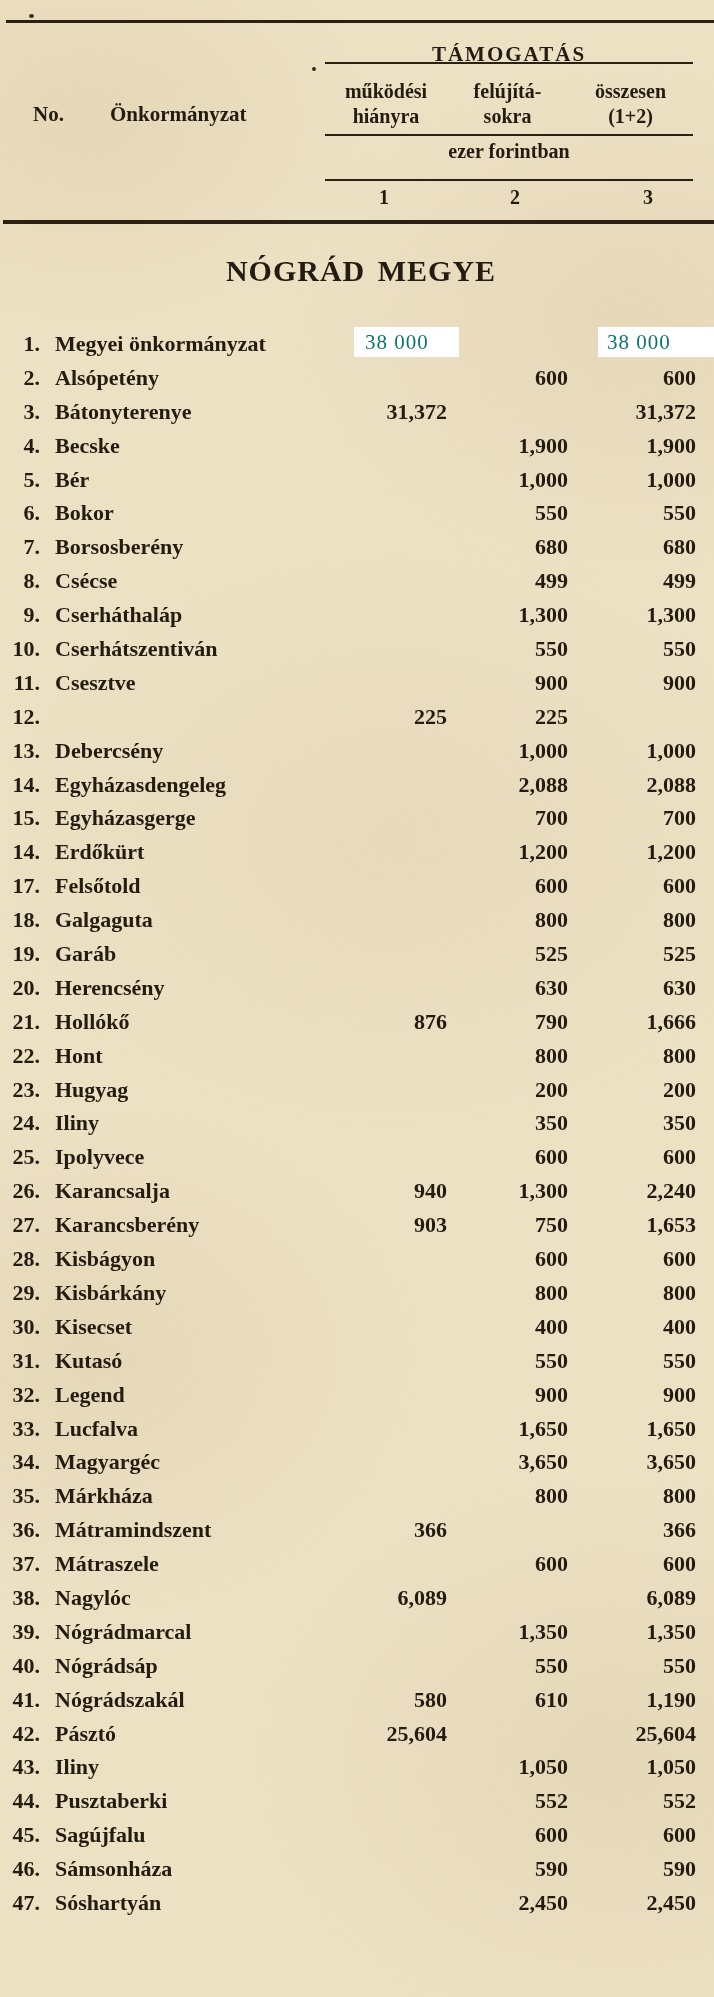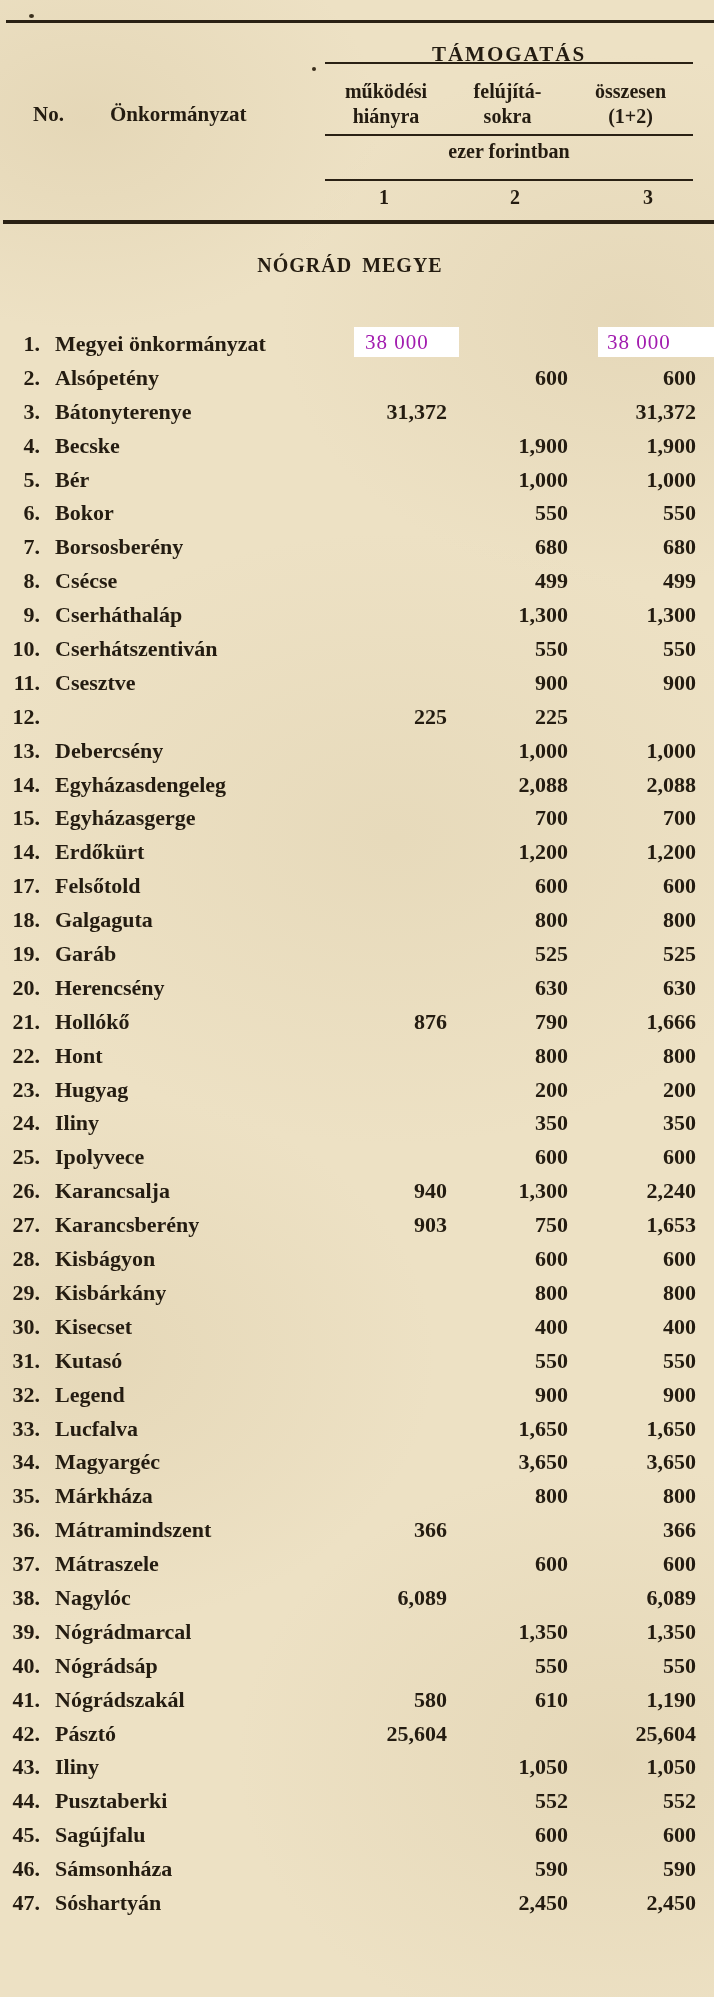--- a/index.html
+++ b/index.html
@@ -49,41 +49,41 @@
   }
   .col-num{
     position:absolute;top:186px;transform:translateX(-50%);
     font-size:20px;font-weight:700;
   }
   .col-num.n1{left:384px;}
   .col-num.n2{left:515px;}
   .col-num.n3{left:648px;}
 
   .county-title{
-    position:absolute;left:4px;top:254px;width:692px;margin:0;
-    text-align:center;font-size:20px;font-weight:700;letter-spacing:1px;word-spacing:4px;
+    position:absolute;left:15px;top:254px;width:692px;margin:0;
+    text-align:center;font-size:30px;font-weight:700;letter-spacing:1px;word-spacing:4px;
   }
 
   .rows{position:absolute;left:0;top:330px;width:696px;}
   .trow{
     position:relative;
     display:grid;
     grid-template-columns:40px 288px 119px 121px 128px;
     height:33.9px;
     align-items:start;
   }
   .c-no,.c-name,.c-val{font-size:22px;font-weight:700;line-height:28px;white-space:nowrap;}
   .c-no{text-align:right;}
   .c-name{padding-left:15px;text-align:left;}
   .c-val{text-align:right;}
   .patch{
     position:absolute;top:-3px;height:30px;
     background:#ffffff;
     font-weight:400;font-size:21px;line-height:31px;letter-spacing:1px;
-    color:#a21caf;white-space:nowrap;
+    color:#0f766e;white-space:nowrap;
   }
   .patch-c1{left:354px;width:94px;padding-left:11px;}
   .patch-c3{left:598px;width:114px;padding-left:9px;}
 </style>
 </head>
 <body>
 
 <div class="page">
 
   <div class="rule rule-top"></div>

